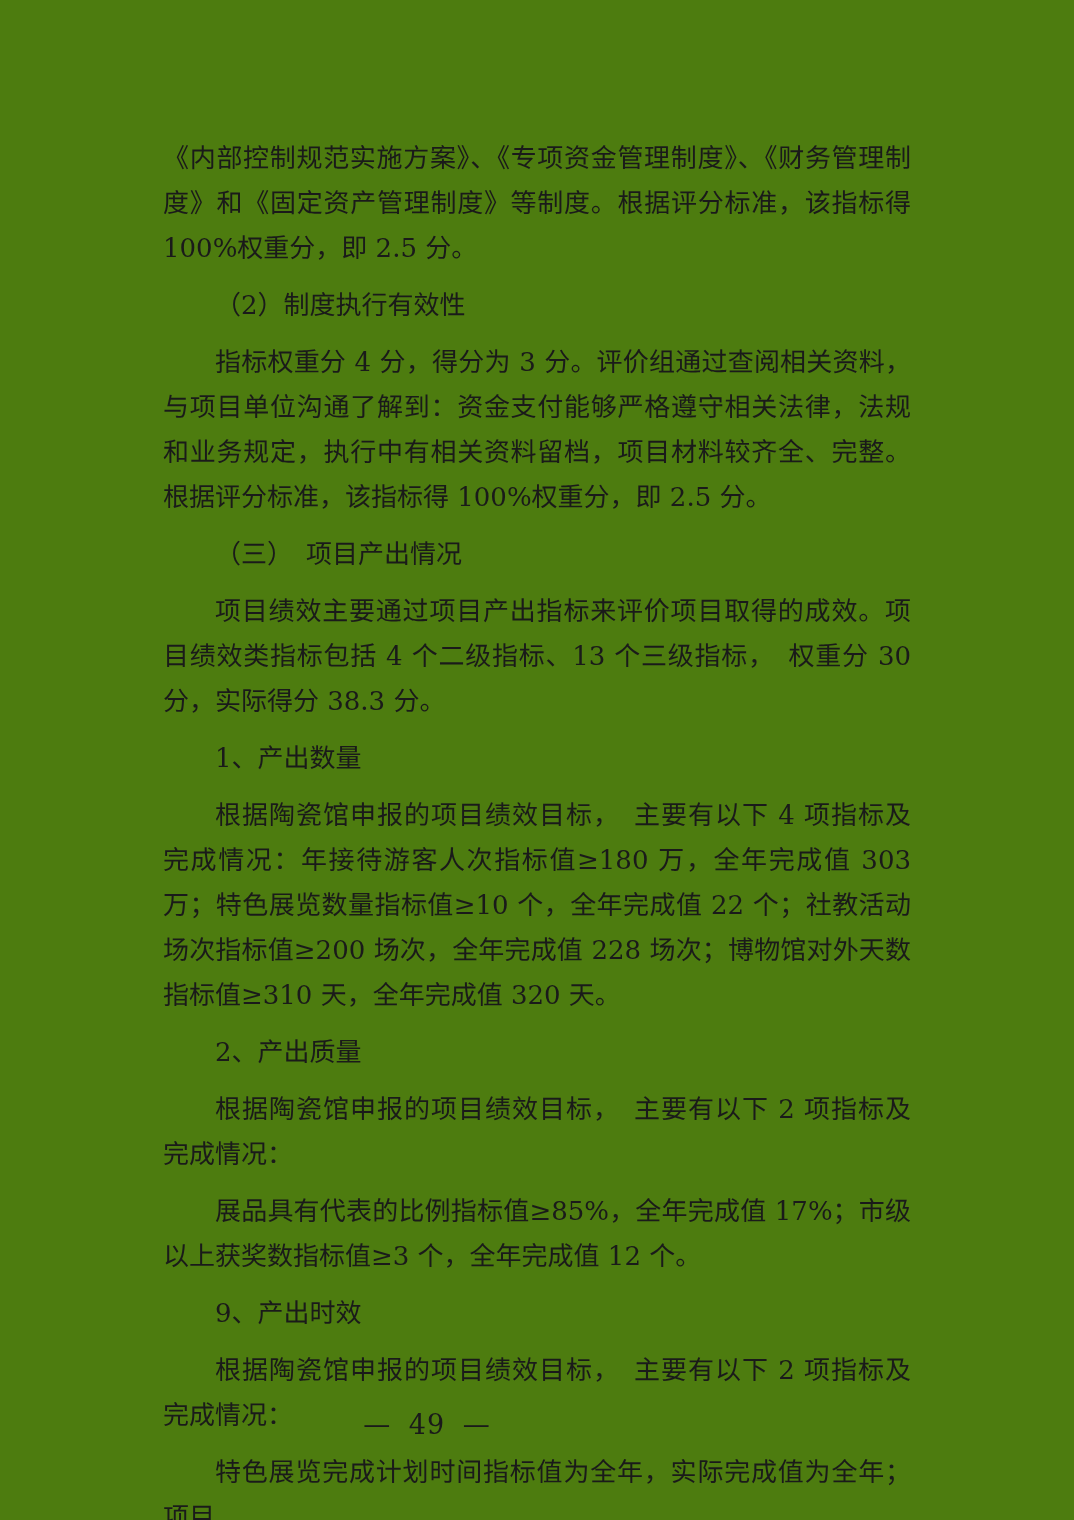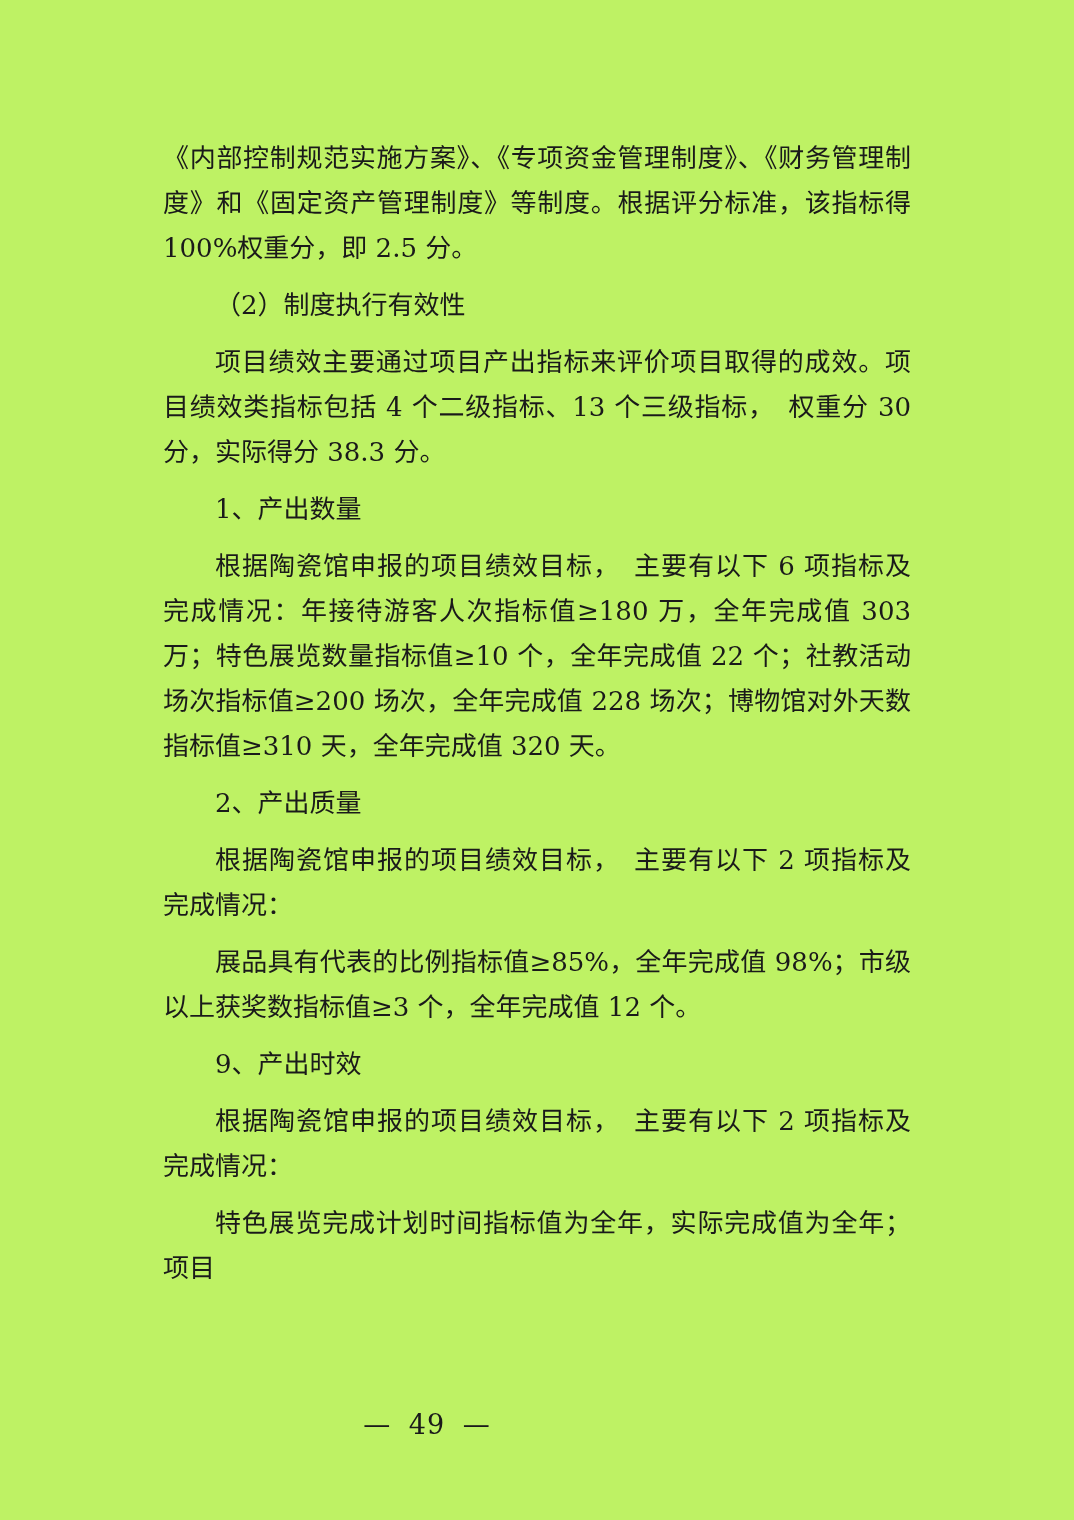--- a/index.html
+++ b/index.html
@@ -7,21 +7,21 @@
     padding: 0;
     background: #ffffff;
   }
   body {
     font-family: "DejaVu Serif", "Liberation Serif", serif;
   }
   .page {
     position: relative;
     width: 1074px;
     height: 1520px;
-    background: #bef264;
+    background: #4d7c0f;
     overflow: hidden;
     color: #1a1a1a;
   }
   .doc-body {
     position: absolute;
     left: 163px;
     top: 136px;
     width: 748px;
     font-size: 26px;
     line-height: 45px;
@@ -50,25 +50,27 @@
     letter-spacing: 1px;
   }
 </style>
 </head>
 <body>
 
 <div class="page">
   <div class="doc-body">
     <p class="para">《内部控制规范实施方案》、《专项资金管理制度》、《财务管理制度》和《固定资产管理制度》等制度。根据评分标准，该指标得 100%权重分，即 2.5 分。</p>
     <p class="para indent">（2）制度执行有效性</p>
+    <p class="para indent">指标权重分 4 分，得分为 3 分。评价组通过查阅相关资料，与项目单位沟通了解到：资金支付能够严格遵守相关法律，法规和业务规定，执行中有相关资料留档，项目材料较齐全、完整。根据评分标准，该指标得 100%权重分，即 2.5 分。</p>
+    <p class="para indent">（三）　项目产出情况</p>
     <p class="para indent">项目绩效主要通过项目产出指标来评价项目取得的成效。项目绩效类指标包括 4 个二级指标、13 个三级指标，　权重分 30 分，实际得分 38.3 分。</p>
     <p class="para indent">1、产出数量</p>
-    <p class="para indent">根据陶瓷馆申报的项目绩效目标，　主要有以下 6 项指标及完成情况：年接待游客人次指标值≥180 万，全年完成值 303 万；特色展览数量指标值≥10 个，全年完成值 22 个；社教活动场次指标值≥200 场次，全年完成值 228 场次；博物馆对外天数指标值≥310 天，全年完成值 320 天。</p>
+    <p class="para indent">根据陶瓷馆申报的项目绩效目标，　主要有以下 4 项指标及完成情况：年接待游客人次指标值≥180 万，全年完成值 303 万；特色展览数量指标值≥10 个，全年完成值 22 个；社教活动场次指标值≥200 场次，全年完成值 228 场次；博物馆对外天数指标值≥310 天，全年完成值 320 天。</p>
     <p class="para indent">2、产出质量</p>
     <p class="para indent">根据陶瓷馆申报的项目绩效目标，　主要有以下 2 项指标及完成情况：</p>
-    <p class="para indent">展品具有代表的比例指标值≥85%，全年完成值 98%；市级以上获奖数指标值≥3 个，全年完成值 12 个。</p>
+    <p class="para indent">展品具有代表的比例指标值≥85%，全年完成值 17%；市级以上获奖数指标值≥3 个，全年完成值 12 个。</p>
     <p class="para indent">9、产出时效</p>
     <p class="para indent">根据陶瓷馆申报的项目绩效目标，　主要有以下 2 项指标及完成情况：</p>
     <p class="para indent">特色展览完成计划时间指标值为全年，实际完成值为全年；项目</p>
   </div>
 
   <div class="page-footer">— 49 —</div>
 </div>
 
 </body></html>

